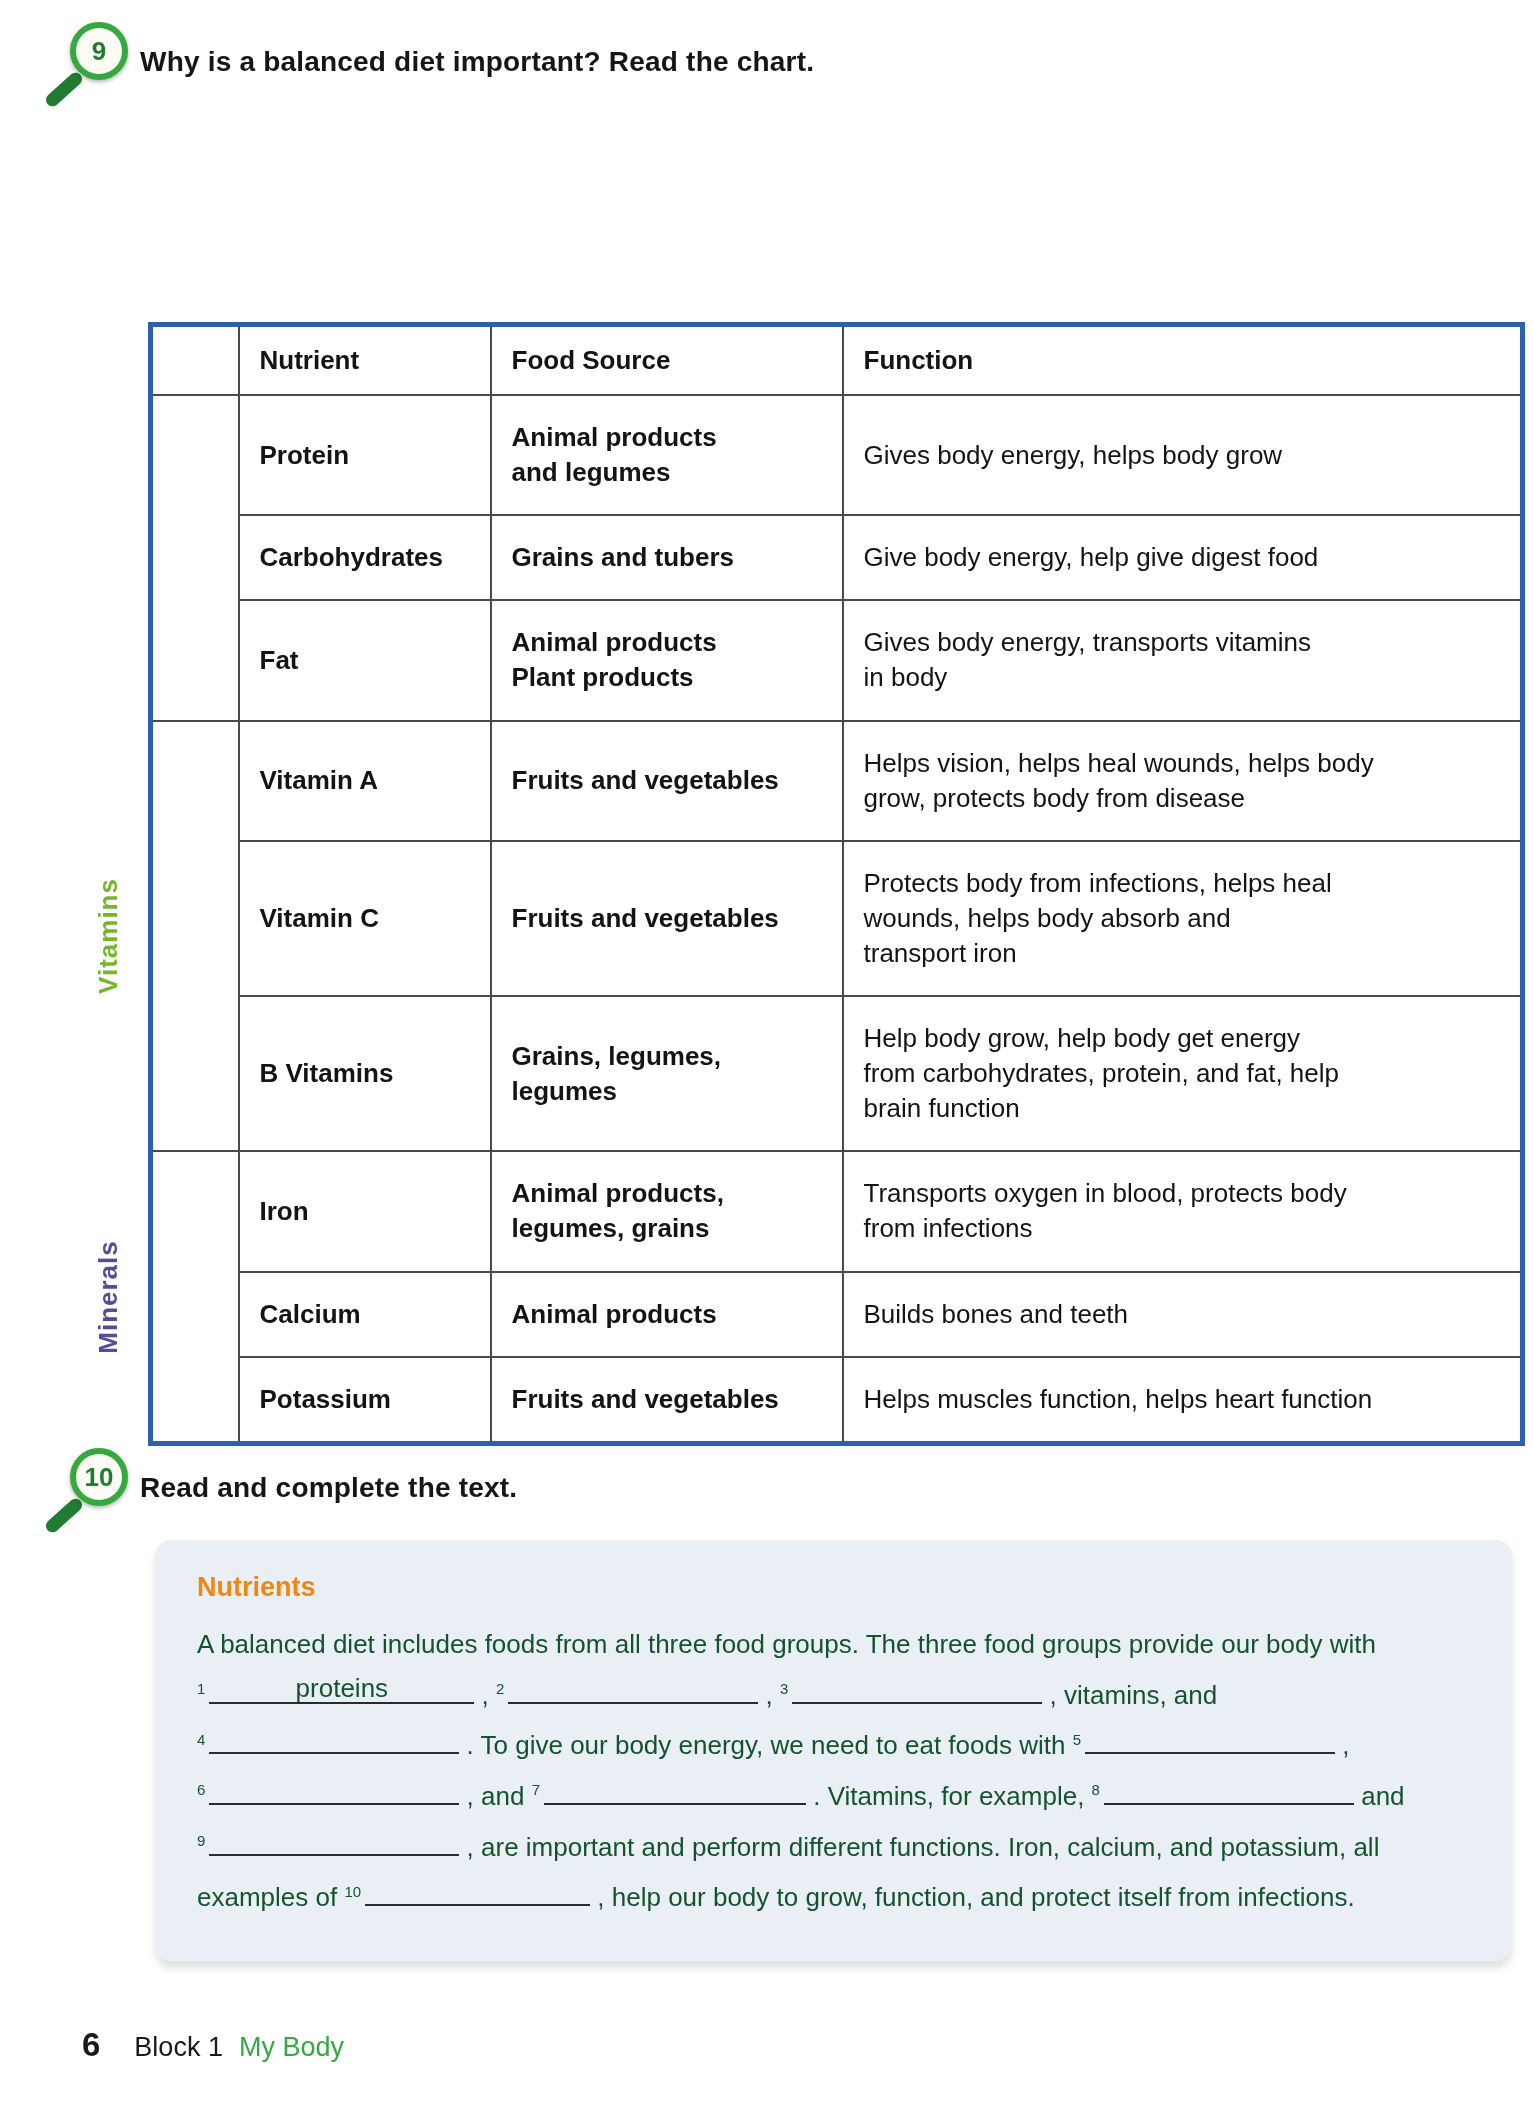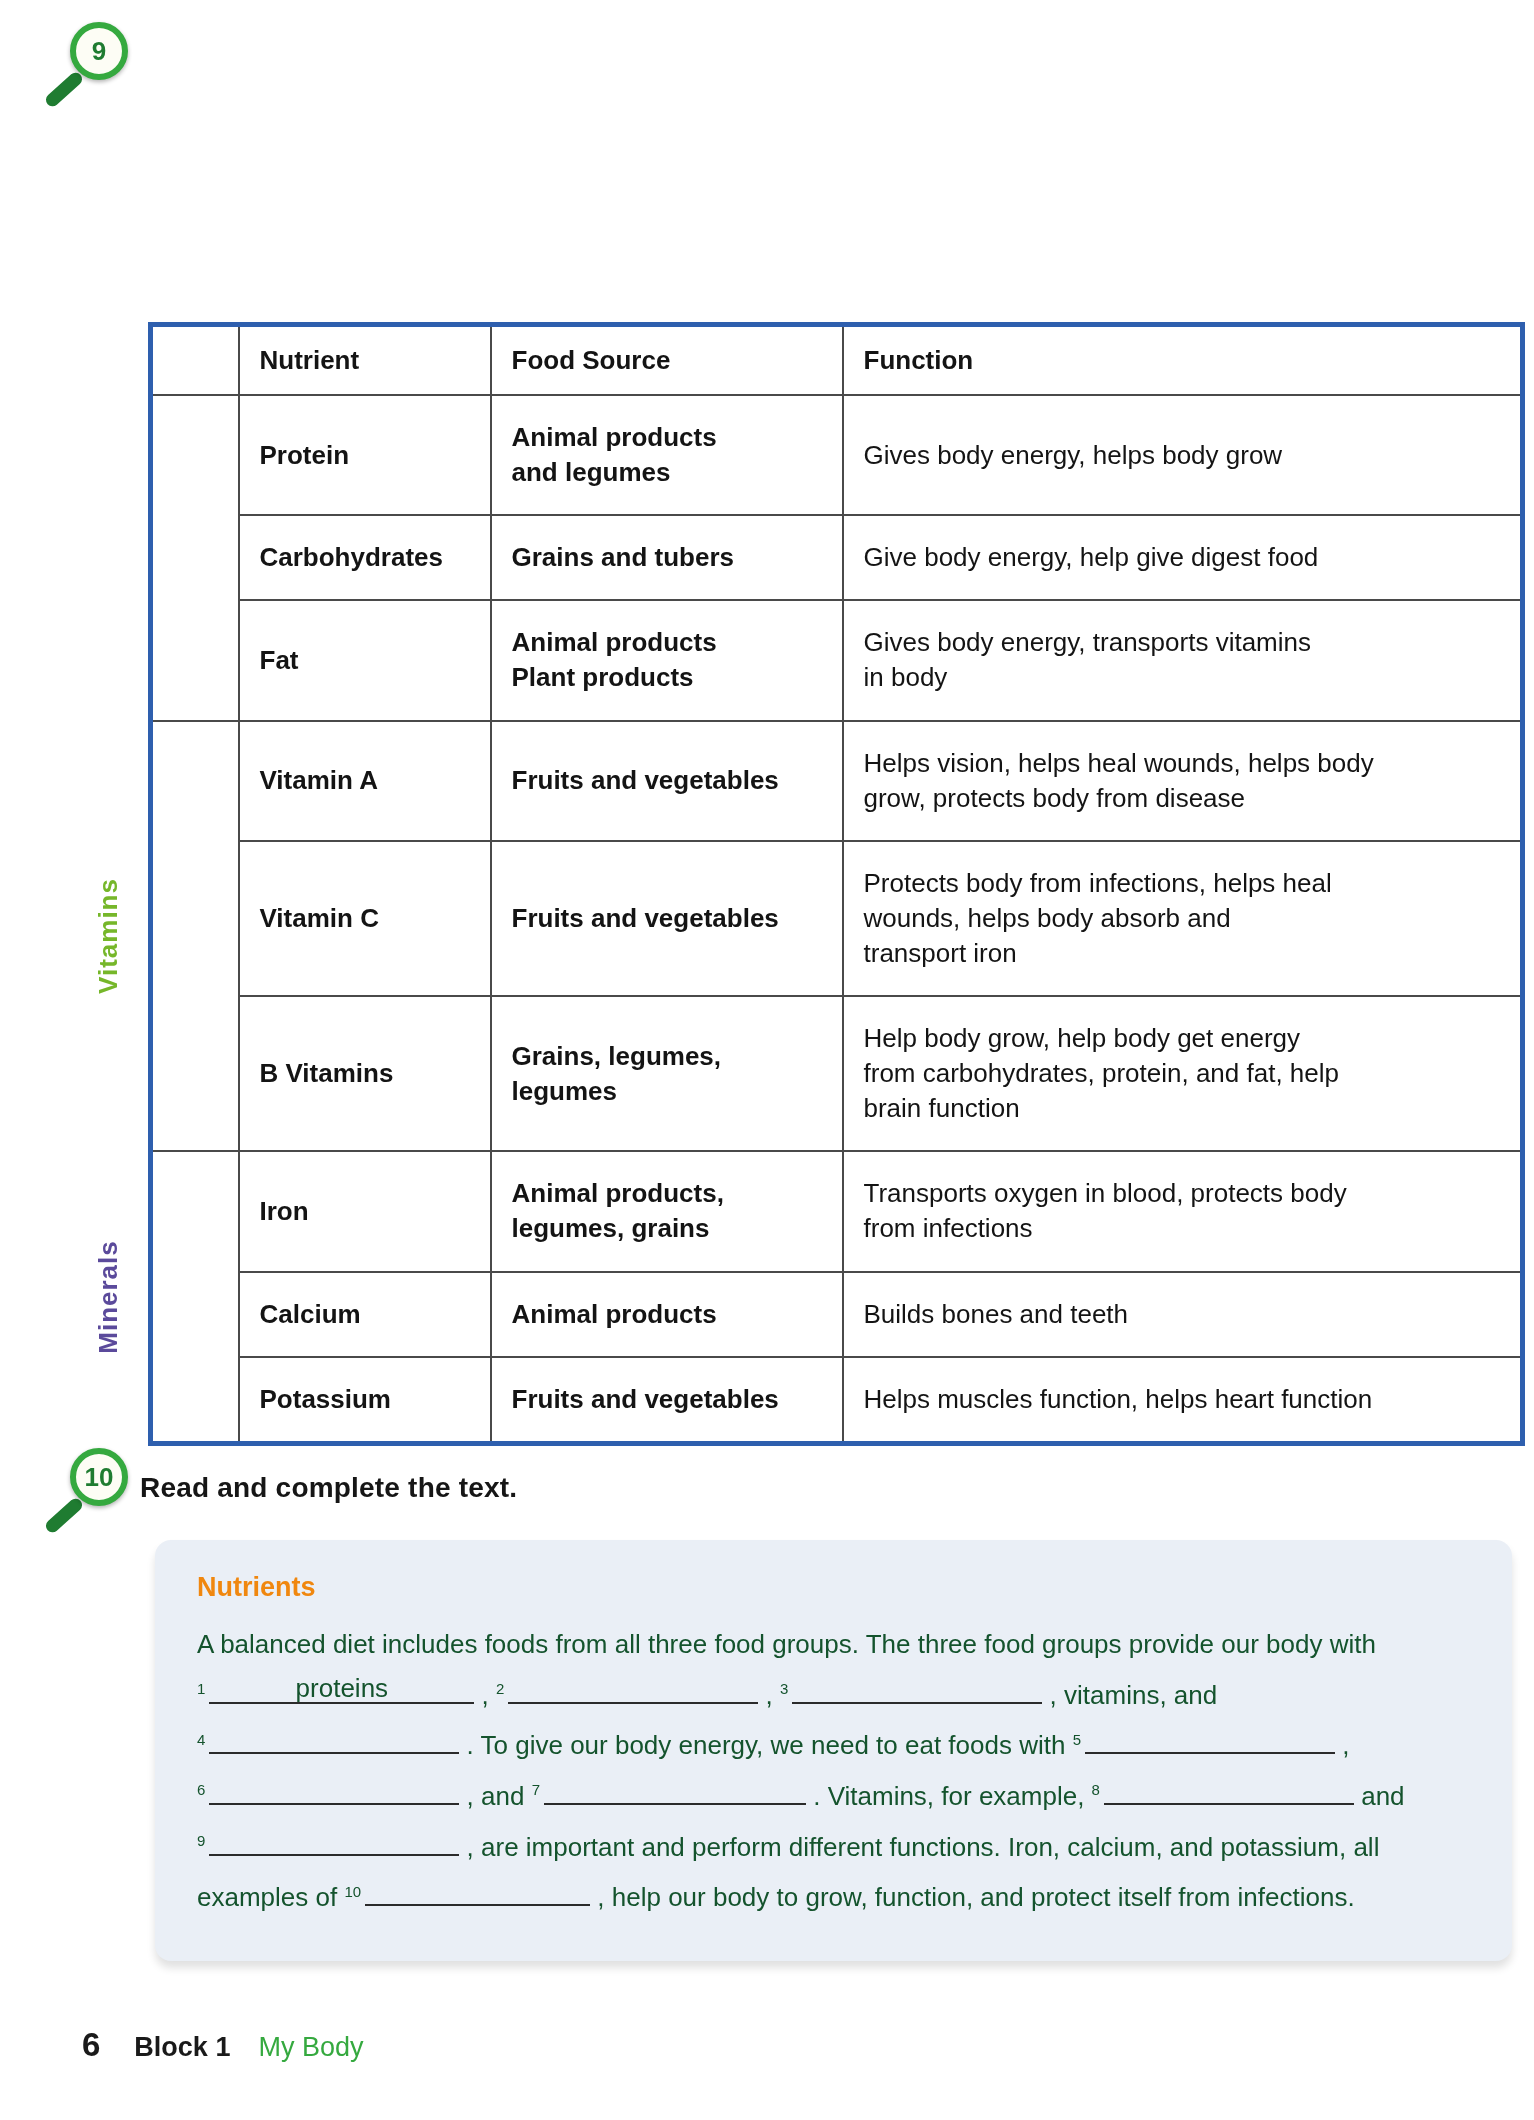--- a/index.html
+++ b/index.html
@@ -99,33 +99,34 @@
     border-bottom:2px solid #2b2b2b;
     text-align:center;
     height:1.15em; line-height:1.15em;
     vertical-align:baseline;
     overflow:hidden;
   }
 
   
   .footer { position:absolute; left:82px; top:2026px; display:flex; align-items:baseline; }
   .footer .pnum    { font-size:33px; font-weight:bold; margin-right:34px; }
-  .footer .block   { font-size:27px; font-weight:bold; margin-right:28px; }
+  .footer .block   { font-size:27px; font-weight:normal; margin-right:16px; }
   .footer .section { font-size:27px; font-weight:normal; color:var(--accent-green, #2f9e48); }
 </style>
 </head>
 <body>
 
 <div class="page">
 
   <div class="ex-header" id="ex9">
     <span class="magnifier">
       <span class="mag-handle"></span>
       <span class="mag-ring">9</span>
     </span>
+    <h2>Why is a balanced diet important? Read the chart.</h2>
   </div>
 
 
   <div class="table-wrap">
     <table class="nutrients">
       <colgroup>
         <col class="c-group">
           <col class="c-nutrient">
           <col class="c-source">
           <col class="c-function">

